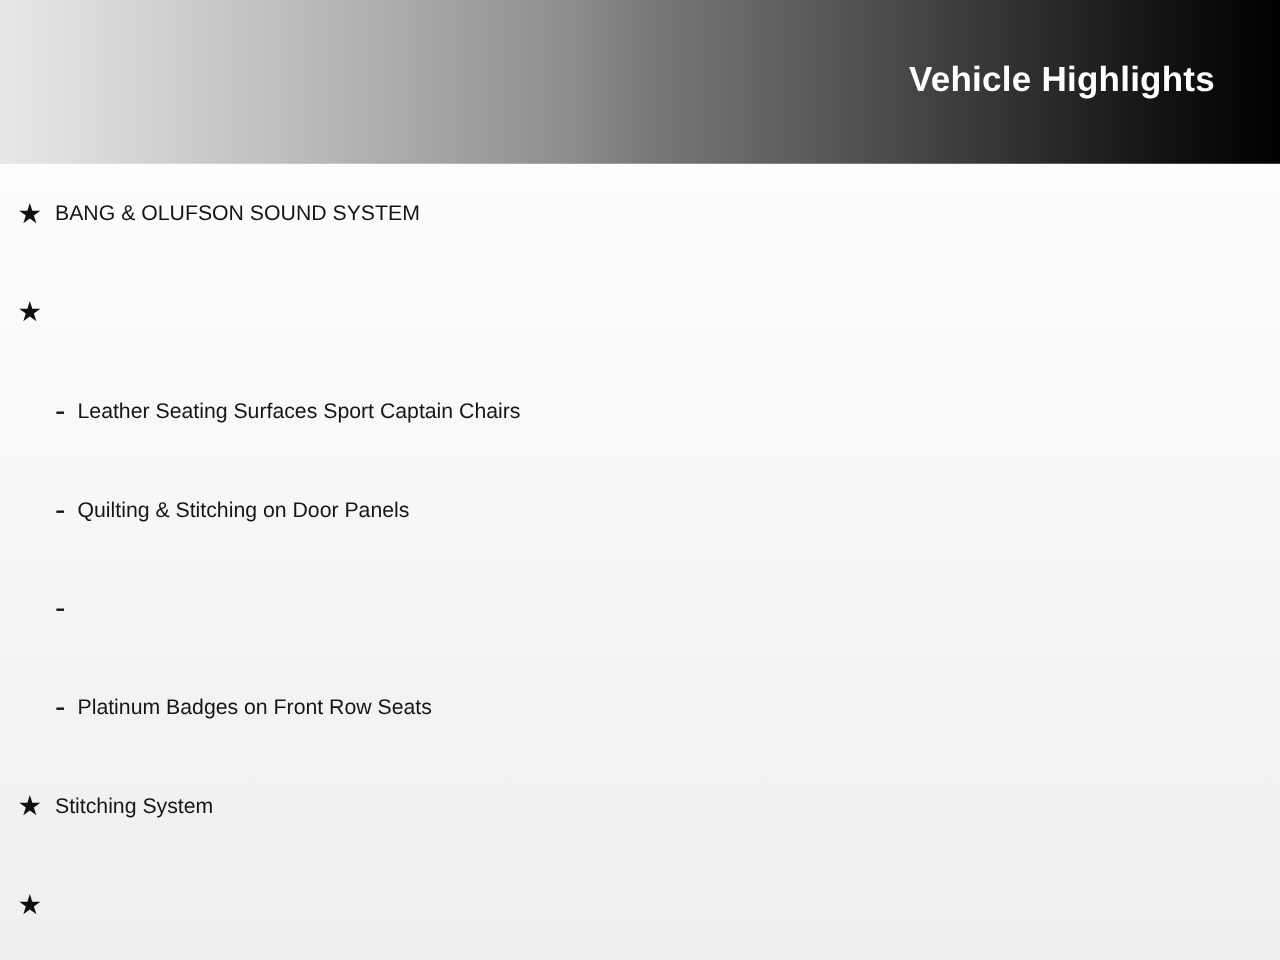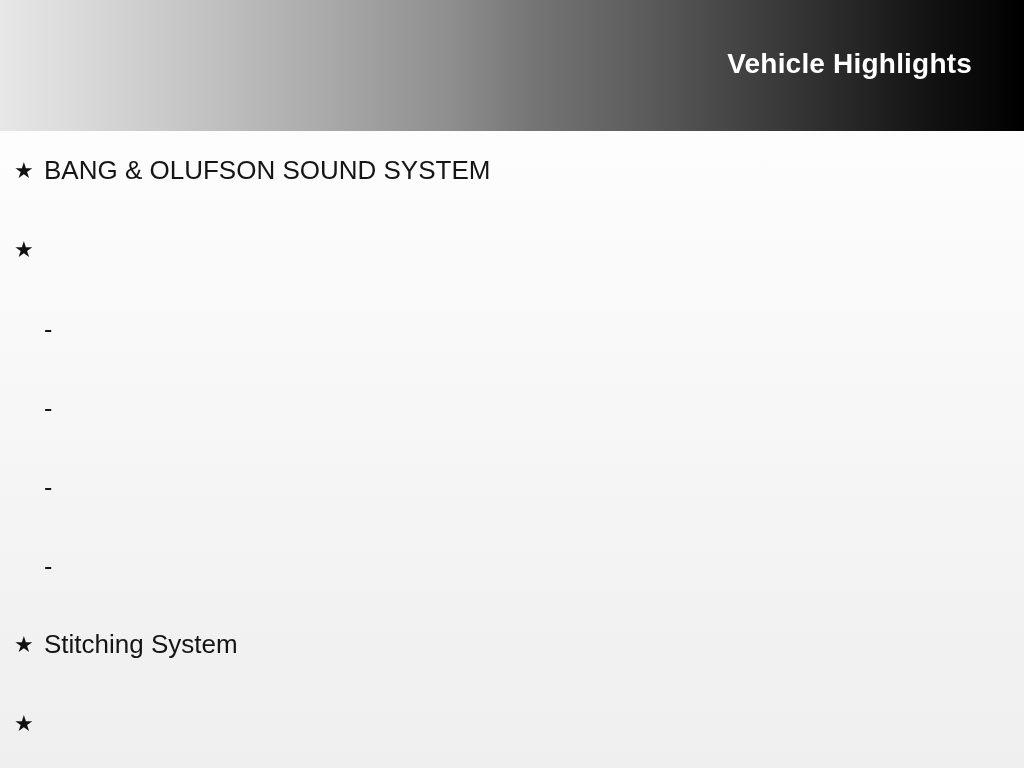--- a/index.html
+++ b/index.html
@@ -80,21 +80,21 @@
     color: #101010;
     width: 20px;
     text-align: left;
   }
 
   .bullet-text {
     position: absolute;
     left: 44px;
     top: 50%;
     transform: translateY(-50%);
-    font-size: 26px;
+    font-size: 17px;
     line-height: 1.15;
     color: #151515;
     white-space: nowrap;
   }
 
   .sub-row .dash-bullet {
     position: absolute;
     left: 44px;
     top: 50%;
     transform: translateY(-50%);
@@ -122,32 +122,35 @@
       <span class="star-bullet">★</span>
       <span class="bullet-text">BANG &amp; OLUFSON SOUND SYSTEM</span>
     </div>
 
     <div class="bullet-row">
       <span class="star-bullet">★</span>
     </div>
 
     <div class="bullet-row sub-row">
       <span class="dash-bullet">-</span>
+      <span class="bullet-text">Leather Seating Surfaces Sport Captain Chairs</span>
+    </div>
+
+    <div class="bullet-row sub-row">
+      <span class="dash-bullet">-</span>
+      <span class="bullet-text">Quilting &amp; Stitching on Door Panels</span>
     </div>
 
     <div class="bullet-row sub-row">
       <span class="dash-bullet">-</span>
     </div>
 
     <div class="bullet-row sub-row">
       <span class="dash-bullet">-</span>
-    </div>
-
-    <div class="bullet-row sub-row">
-      <span class="dash-bullet">-</span>
+      <span class="bullet-text">Platinum Badges on Front Row Seats</span>
     </div>
 
     <div class="bullet-row">
       <span class="star-bullet">★</span>
       <span class="bullet-text">Stitching System</span>
     </div>
 
     <div class="bullet-row">
       <span class="star-bullet">★</span>
     </div>

